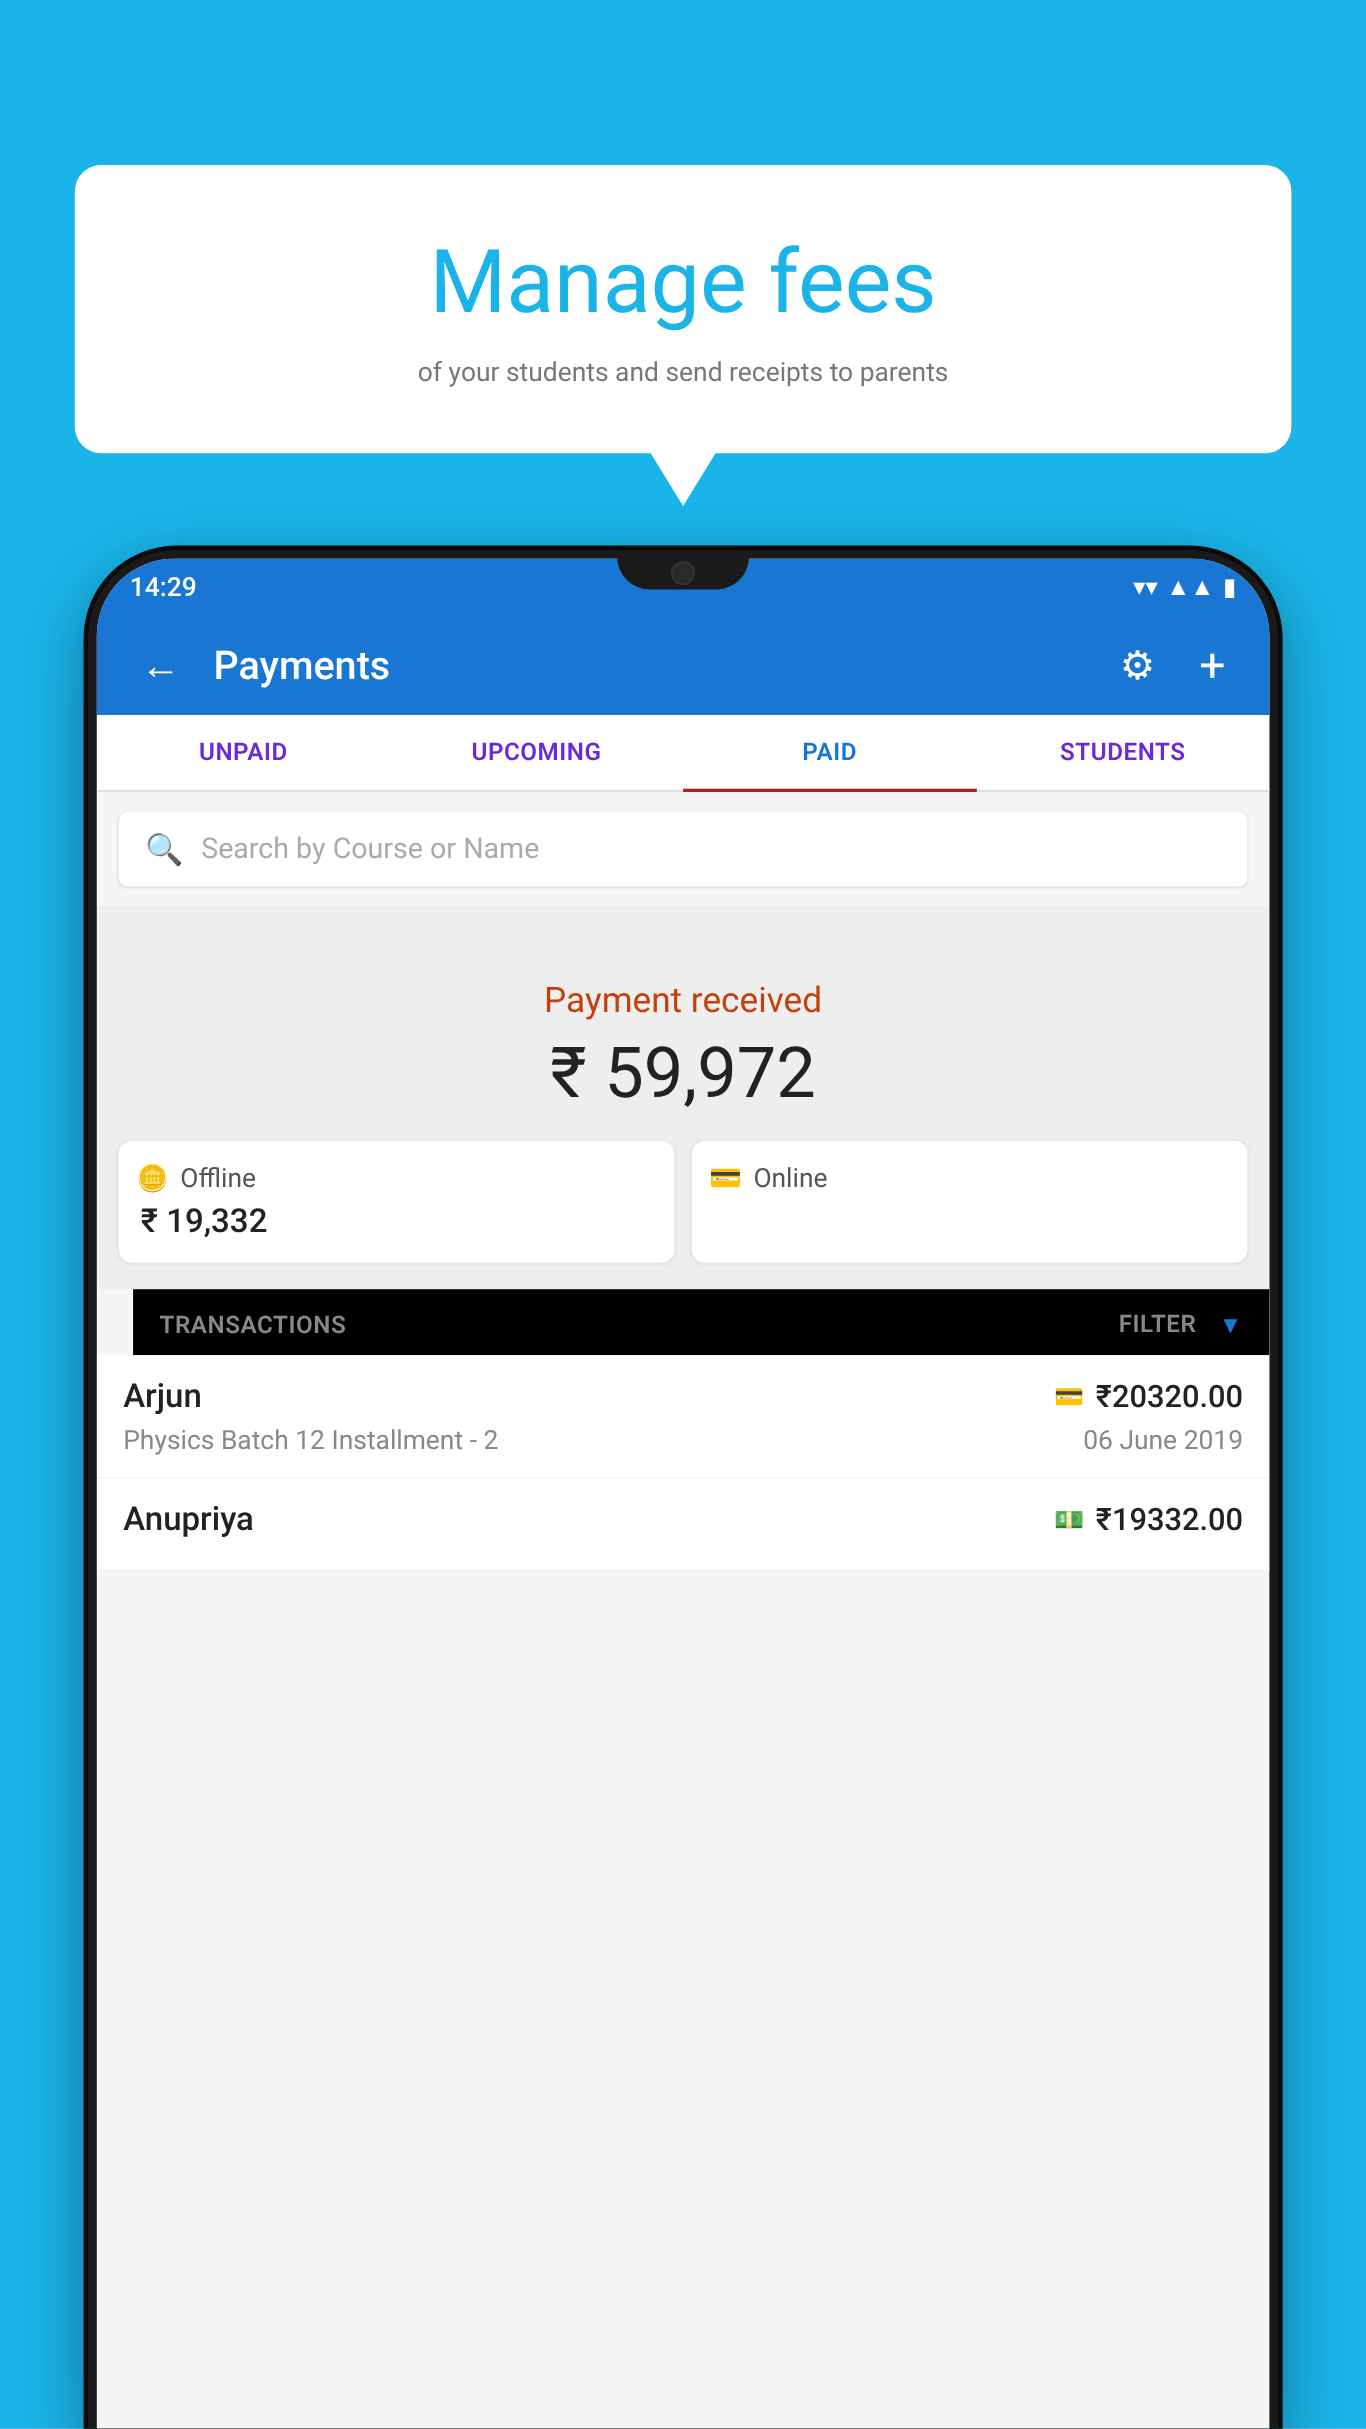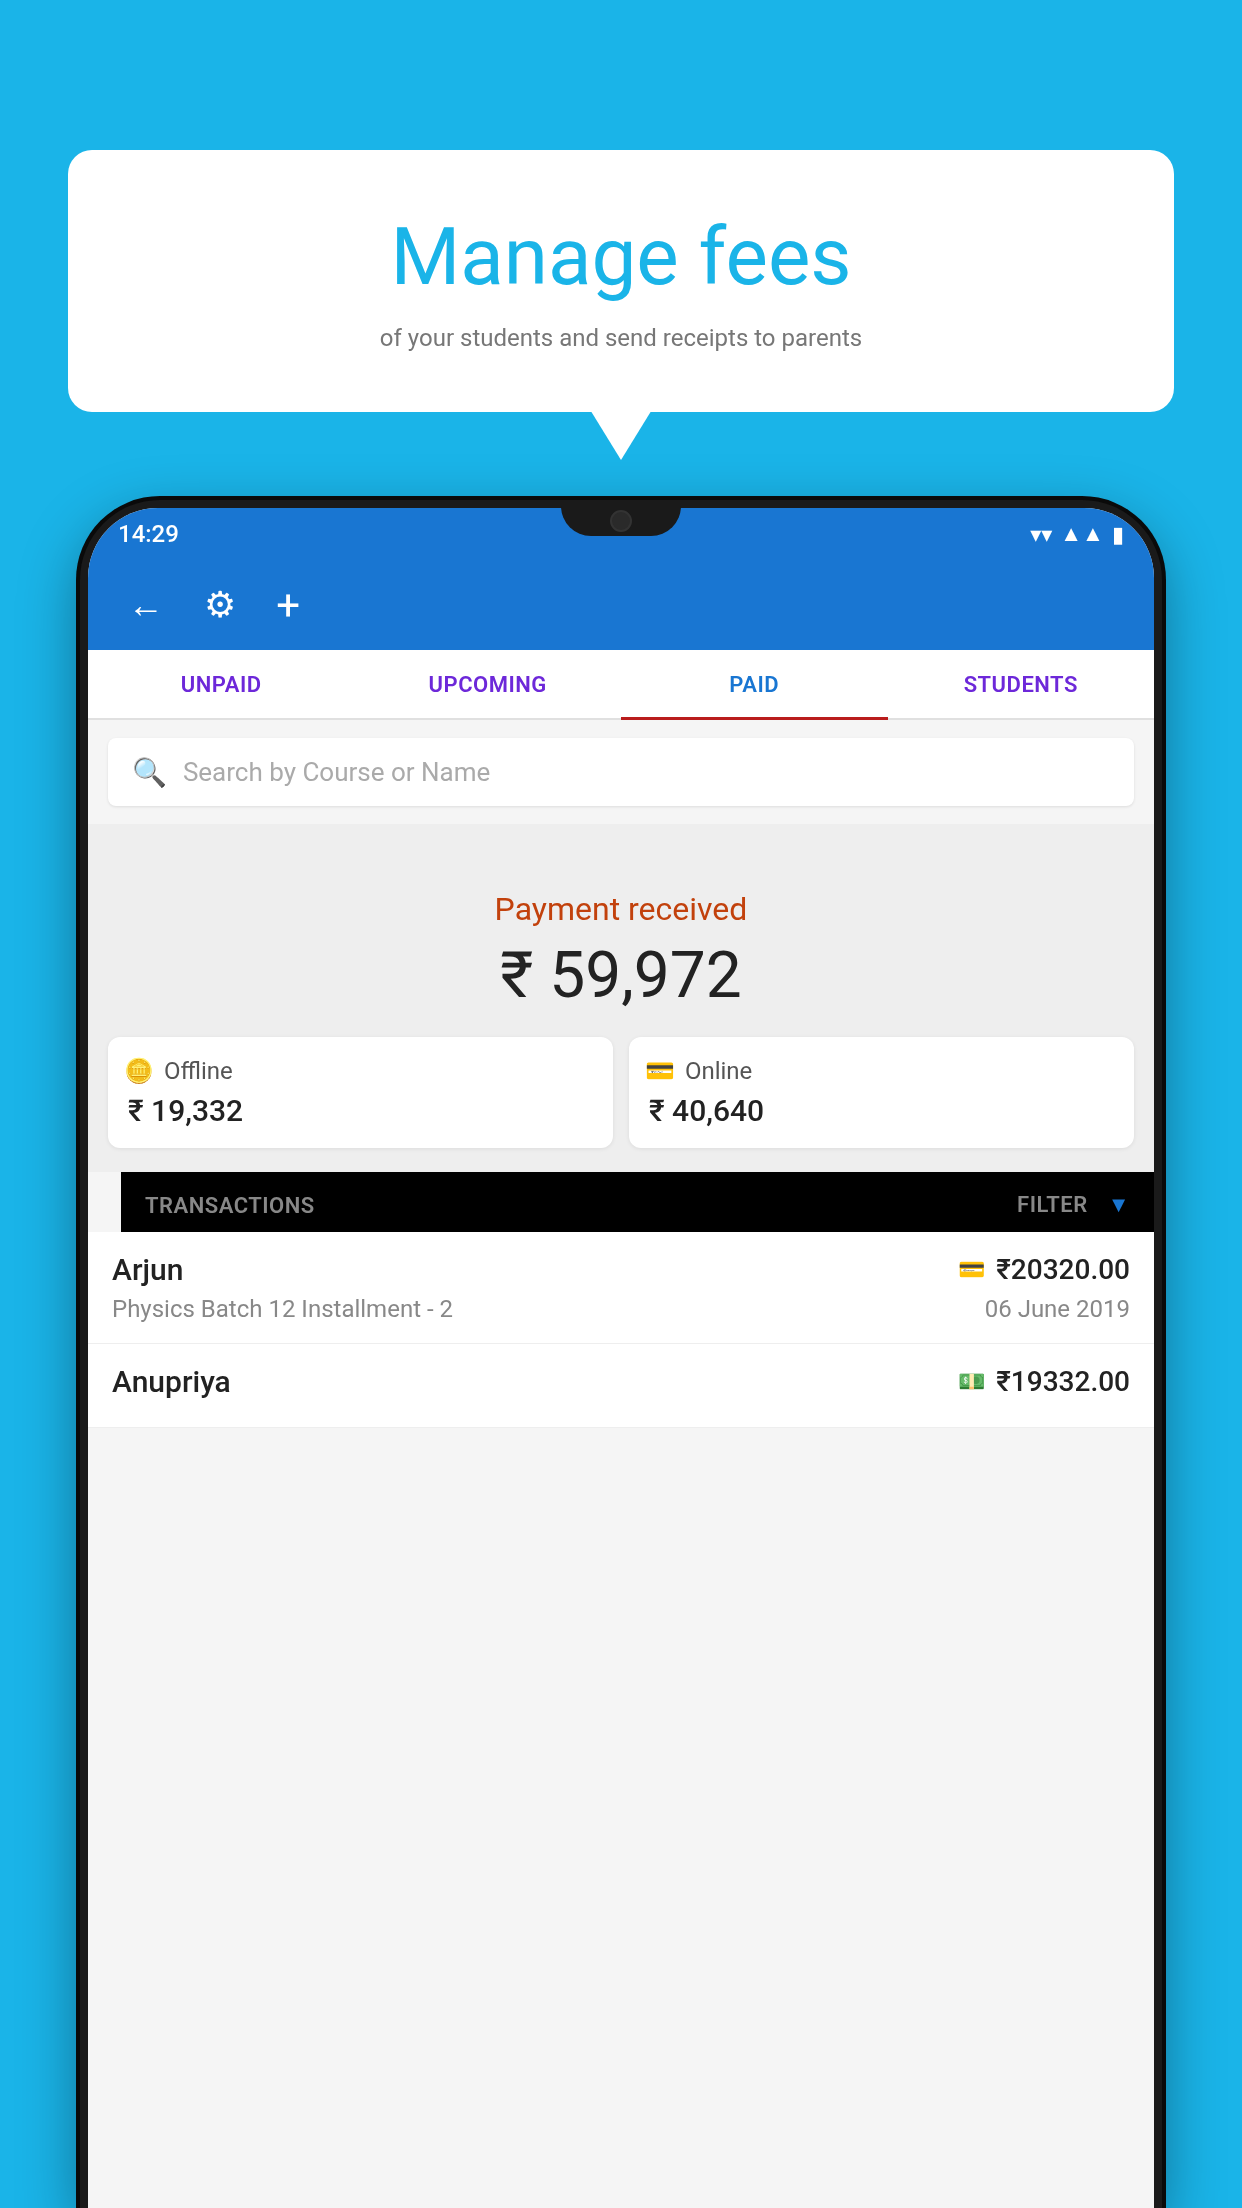--- a/index.html
+++ b/index.html
@@ -369,20 +369,21 @@
       <span class="status-time">14:29</span>
       <div class="status-icons">
         <span class="wifi-icon">▾▾</span>
         <span class="signal-icon">▲▲</span>
         <span class="battery-icon">▮</span>
       </div>
     </div>
 
     <div class="app-bar">
       <span class="back-btn">←</span>
+      <span class="app-bar-title">Payments</span>
       <span class="gear-btn">⚙</span>
       <span class="plus-btn">+</span>
     </div>
 
     <div class="tabs-bar">
       <div class="tab">UNPAID</div>
       <div class="tab">UPCOMING</div>
       <div class="tab active">PAID</div>
       <div class="tab">STUDENTS</div>
     </div>
@@ -403,21 +404,20 @@
             <span class="payment-card-icon">🪙</span>
             <span class="payment-card-label">Offline</span>
           </div>
           <div class="payment-card-amount">₹ 19,332</div>
         </div>
         <div class="payment-card">
           <div class="payment-card-header">
             <span class="payment-card-icon">💳</span>
             <span class="payment-card-label">Online</span>
           </div>
-          <div class="payment-card-amount">₹ 40,640</div>
         </div>
       </div>
     </div>
 
     <div class="transactions-header">
       <span class="transactions-label">TRANSACTIONS</span>
       <div class="filter-btn">
         <span>FILTER</span>
         <span class="filter-icon">▼</span>
       </div>

